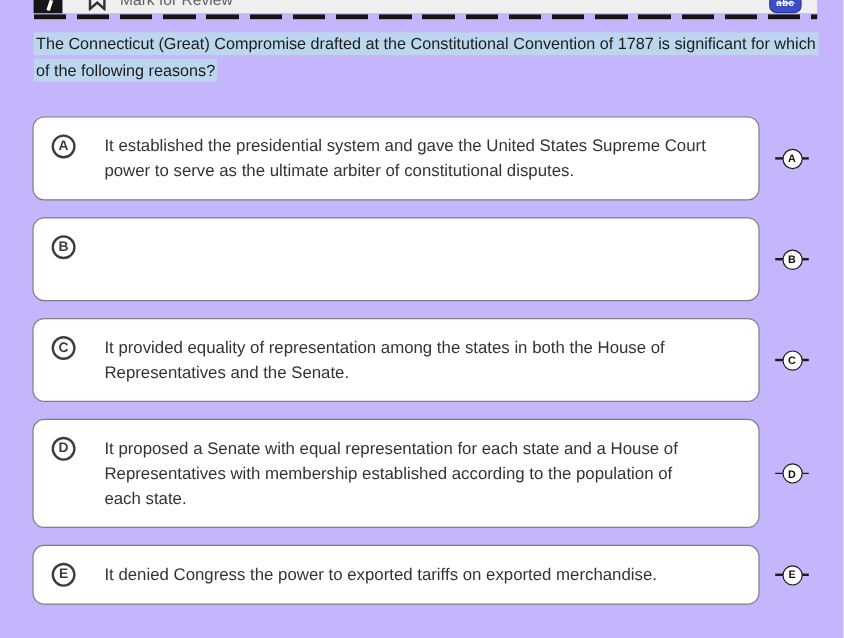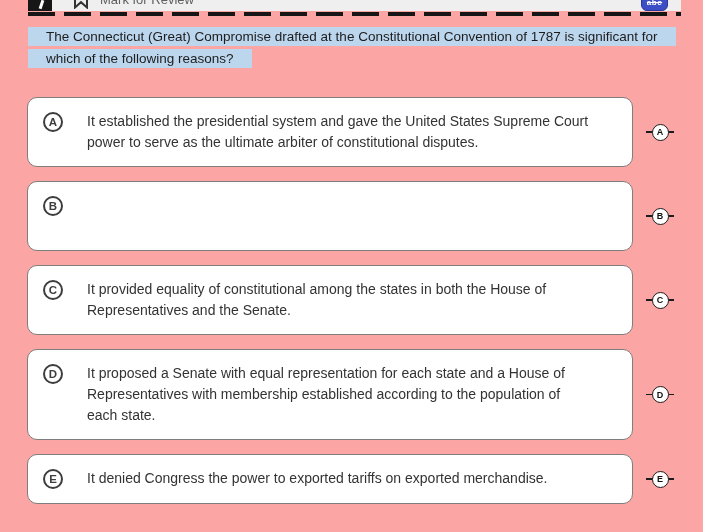--- a/index.html
+++ b/index.html
@@ -1,20 +1,20 @@
 <!DOCTYPE html>
 <html><head>
 <meta charset="utf-8">
 <style>
   * { margin:0; padding:0; box-sizing:border-box; }
   html,body { background:#ffffff; }
   body { font-family:"Liberation Sans","DejaVu Sans",sans-serif; }
   .page {
     position:relative; width:703px; height:532px;
-    background:#fca5a5; overflow:hidden;
+    background:#c4b5fd; overflow:hidden;
   }
 
   
   .header-strip {
     position:absolute; left:52px; top:-25px; width:629px; height:36px;
     background:#efefef;
   }
   .qnum-box {
     position:absolute; left:28px; top:-25px; width:24px; height:36px;
     background:#161616;
@@ -41,21 +41,21 @@
     background:repeating-linear-gradient(90deg,#151515 0 27px,transparent 27px 36px);
   }
 
   
   .question {
     position:absolute; left:28px; top:26px; width:652px;
     font-size:13.5px; line-height:21.5px; color:#1c1c1c;
   }
   .question .hl {
     background:#bcd6ee;
-    padding:2px 18px;
+    padding:2px 2px;
     -webkit-box-decoration-break:clone; box-decoration-break:clone;
   }
 
   
   .options { position:absolute; left:27px; top:97px; width:651px; }
   .option-row { position:relative; margin-bottom:14px; }
   .option-box {
     width:606px; border:1.6px solid #7e7e7e; border-radius:10px;
     background:#ffffff; display:flex; align-items:flex-start;
     padding:13px 40px 13px 0; cursor:pointer;
@@ -128,21 +128,21 @@
       </div>
       <div class="eliminator">
         <span class="elim-line"></span>
         <span class="elim-circle">B</span>
       </div>
     </div>
 
     <div class="option-row row-2">
       <div class="option-box">
         <span class="letter-circle">C</span>
-        <span class="option-text">It provided equality of constitutional among the states in both the House of Representatives and the Senate.</span>
+        <span class="option-text">It provided equality of representation among the states in both the House of Representatives and the Senate.</span>
       </div>
       <div class="eliminator">
         <span class="elim-line"></span>
         <span class="elim-circle">C</span>
       </div>
     </div>
 
     <div class="option-row row-3">
       <div class="option-box">
         <span class="letter-circle">D</span>

